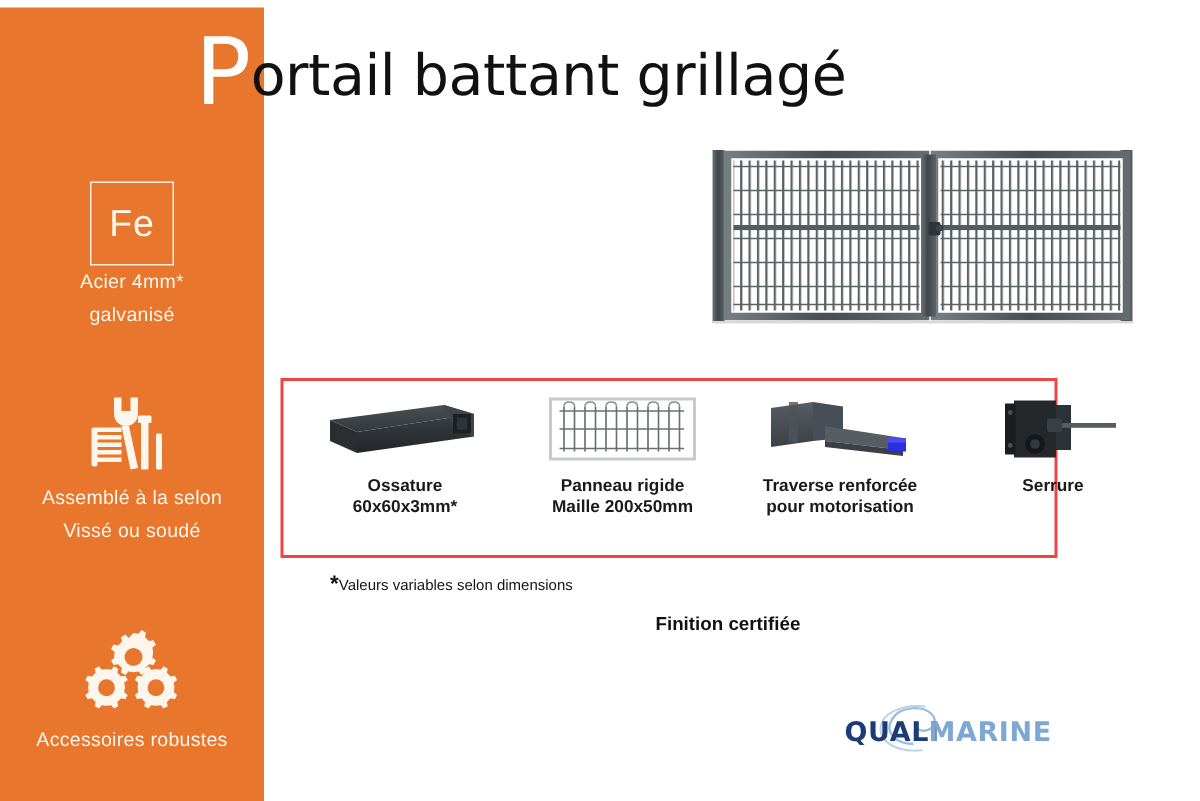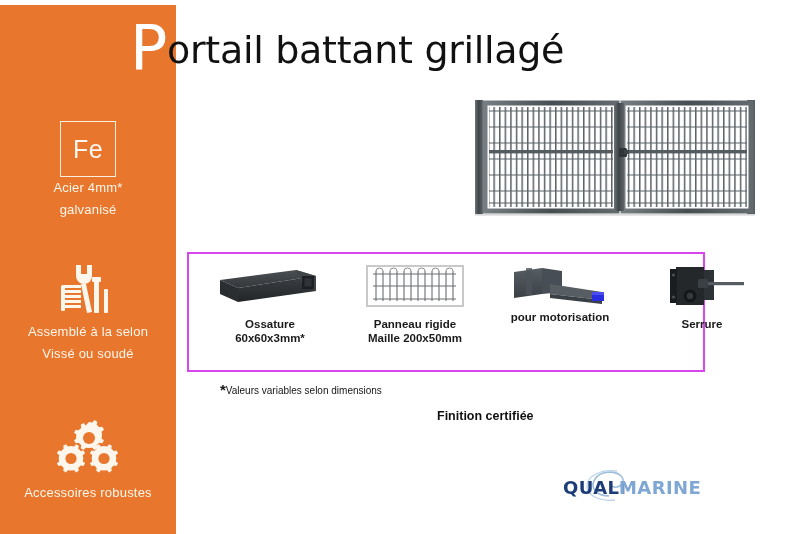--- a/index.html
+++ b/index.html
@@ -35,21 +35,21 @@
     font-size:62px;color:#FFFFFF;line-height:0;position:relative;top:6px;
     font-family:"DejaVu Sans",sans-serif;
   }
 
   
   #gate{position:absolute;left:471px;top:93px;width:309px;height:129px;}
 
   
   #features-box{
     position:absolute;left:187px;top:252px;width:518px;height:120px;
-    border:2px solid #d946ef;box-sizing:border-box;background:#ffffff;
+    border:2px solid #ef4444;box-sizing:border-box;background:#ffffff;
   }
   .feature{position:absolute;top:8px;width:150px;text-align:center;}
   .feat-img{height:48px;display:flex;align-items:center;justify-content:center;}
   .feat-l1{font-size:11.5px;font-weight:bold;color:#1a1a1a;margin-top:7px;line-height:14px;
            font-family:"Liberation Sans",sans-serif;}
   .feat-l2{font-size:11.5px;font-weight:bold;color:#1a1a1a;line-height:15px;
            font-family:"Liberation Sans",sans-serif;}
 
   
   #footnote{
@@ -271,20 +271,21 @@
           </defs>
           <polygon points="8,8 36,4 36,30 8,34" fill="url(#motG)"></polygon>
           <polygon points="36,4 56,7 56,28 36,30" fill="#474e55"></polygon>
           <rect x="20" y="4" width="6" height="27" fill="#4d545a" opacity=".8"></rect>
           <polygon points="44,20 96,28 96,36 44,30" fill="#565d63"></polygon>
           <polygon points="44,30 96,36 96,40 44,34" fill="#3a4046"></polygon>
           <rect x="86" y="28" width="12" height="9" fill="#2a2de0"></rect>
           <rect x="86" y="28" width="12" height="3" fill="#4a4df0"></rect>
         </svg>
       </div>
+      <div class="feat-l1">Traverse renforcée</div>
       <div class="feat-l2">pour motorisation</div>
     </div>
 
     <div class="feature" style="left:448px;width:130px;">
       <div class="feat-img">
         <svg width="88" height="46" viewBox="0 0 88 46" aria-hidden="true">
           <rect x="18" y="4" width="28" height="38" fill="#24282b"></rect>
           <rect x="12" y="6" width="7" height="34" fill="#1a1d20"></rect>
           <rect x="46" y="7" width="10" height="30" fill="#2d3236"></rect>
           <circle cx="15.5" cy="12" r="1.6" fill="#4a4f54"></circle>

